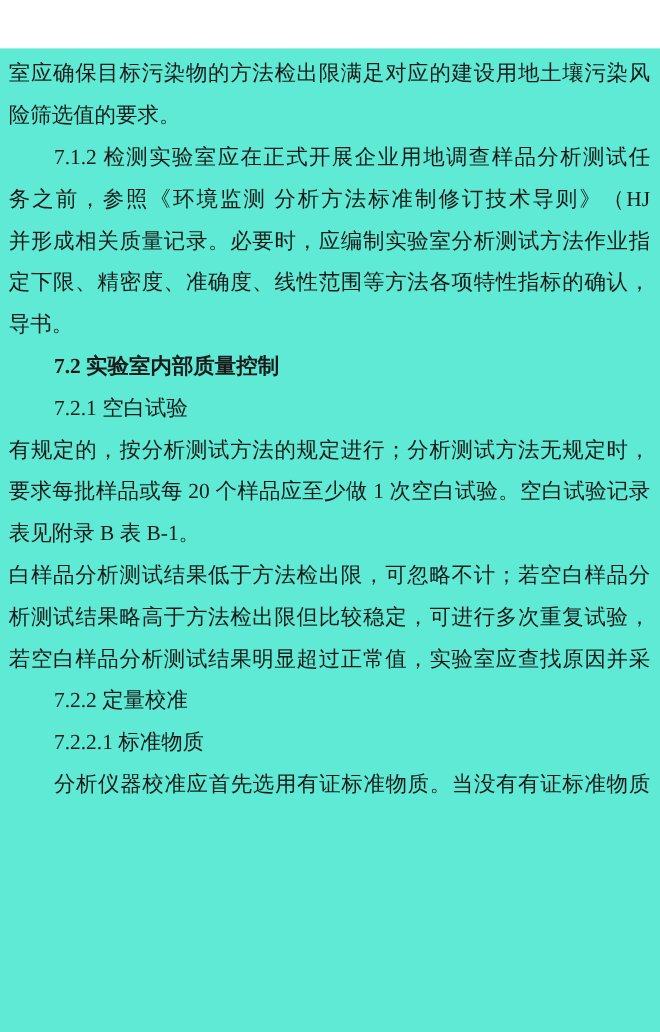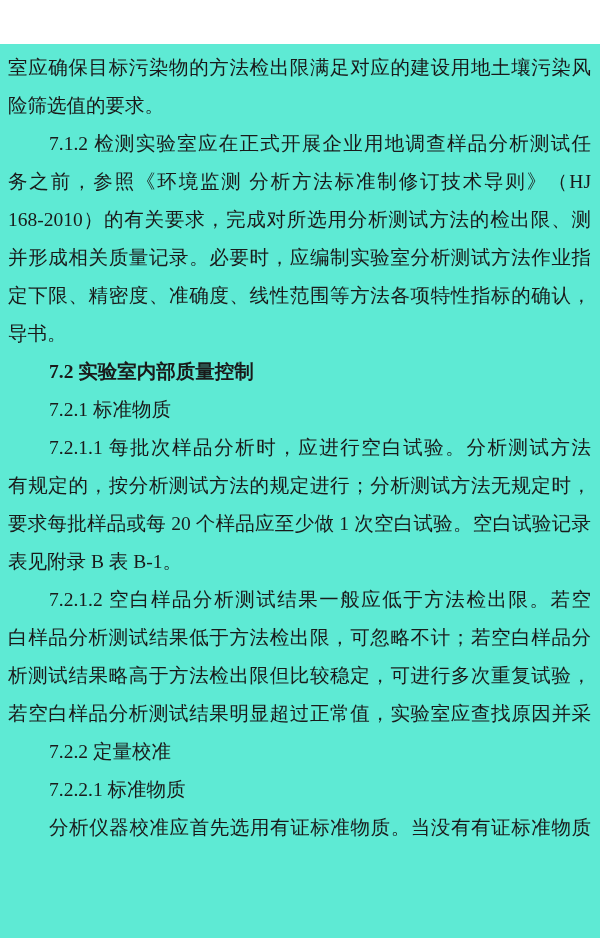--- a/index.html
+++ b/index.html
@@ -61,31 +61,28 @@
 </style>
 </head>
 <body>
 
 <div class="page">
   <div class="body-text" id="body-text">
       <div class="line fill">室应确保目标污染物的方法检出限满足对应的建设用地土壤污染风</div>
       <div class="line">险筛选值的要求。</div>
       <div class="line indent fill">7.1.2 检测实验室应在正式开展企业用地调查样品分析测试任</div>
       <div class="line fill">务之前，参照《环境监测 分析方法标准制修订技术导则》（HJ</div>
-      <div class="line fill">168-2010）的有关要求，完成对所选用分析测试方法的检出限、测</div>
       <div class="line fill">并形成相关质量记录。必要时，应编制实验室分析测试方法作业指</div>
       <div class="line fill">定下限、精密度、准确度、线性范围等方法各项特性指标的确认，</div>
       <div class="line">导书。</div>
       <div class="line indent bold">7.2 实验室内部质量控制</div>
-      <div class="line indent">7.2.1 标准物质</div>
-      <div class="line indent fill">7.2.1.1 每批次样品分析时，应进行空白试验。分析测试方法</div>
+      <div class="line indent">7.2.1 空白试验</div>
       <div class="line fill">有规定的，按分析测试方法的规定进行；分析测试方法无规定时，</div>
       <div class="line fill">要求每批样品或每 20 个样品应至少做 1 次空白试验。空白试验记录</div>
       <div class="line">表见附录 B 表 B-1。</div>
-      <div class="line indent fill">7.2.1.2 空白样品分析测试结果一般应低于方法检出限。若空</div>
       <div class="line fill">白样品分析测试结果低于方法检出限，可忽略不计；若空白样品分</div>
       <div class="line fill">析测试结果略高于方法检出限但比较稳定，可进行多次重复试验，</div>
       <div class="line fill">若空白样品分析测试结果明显超过正常值，实验室应查找原因并采</div>
       <div class="line indent">7.2.2 定量校准</div>
       <div class="line indent">7.2.2.1 标准物质</div>
       <div class="line indent fill">分析仪器校准应首先选用有证标准物质。当没有有证标准物质</div>
     </div>
   <div class="footer">
     <span class="dash">—</span><span class="num">14</span><span class="dash">—</span>
   </div>

